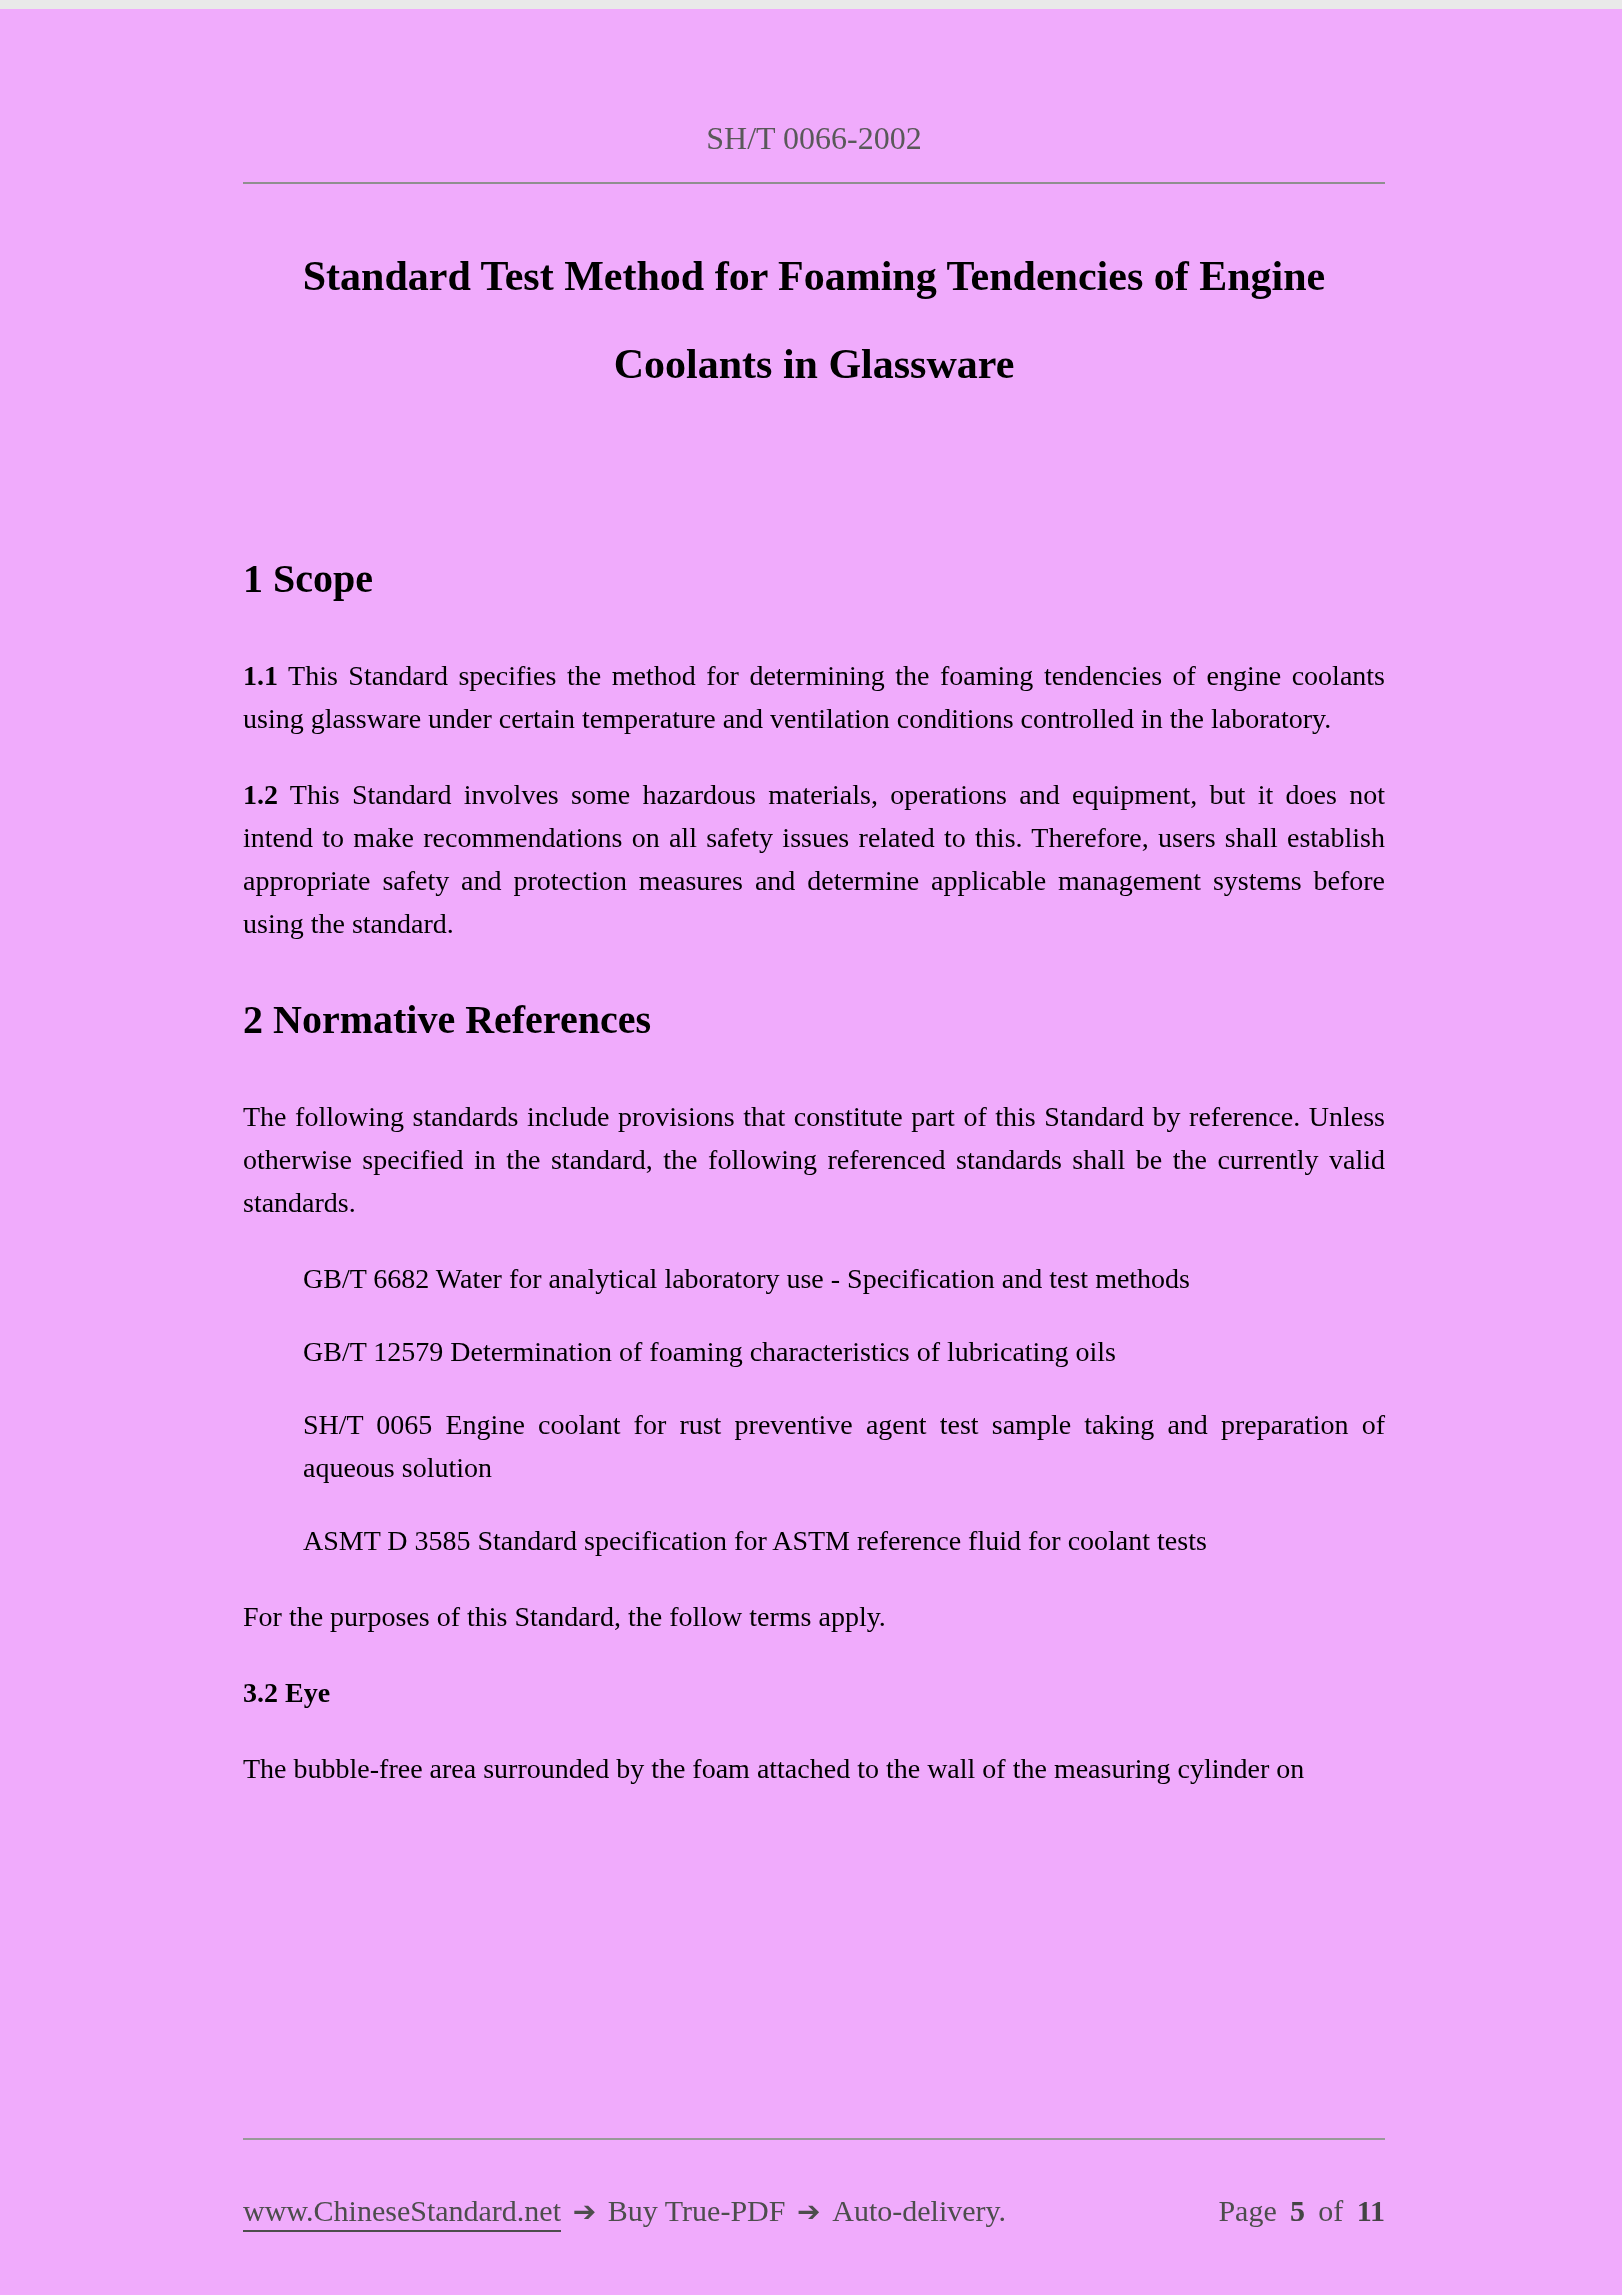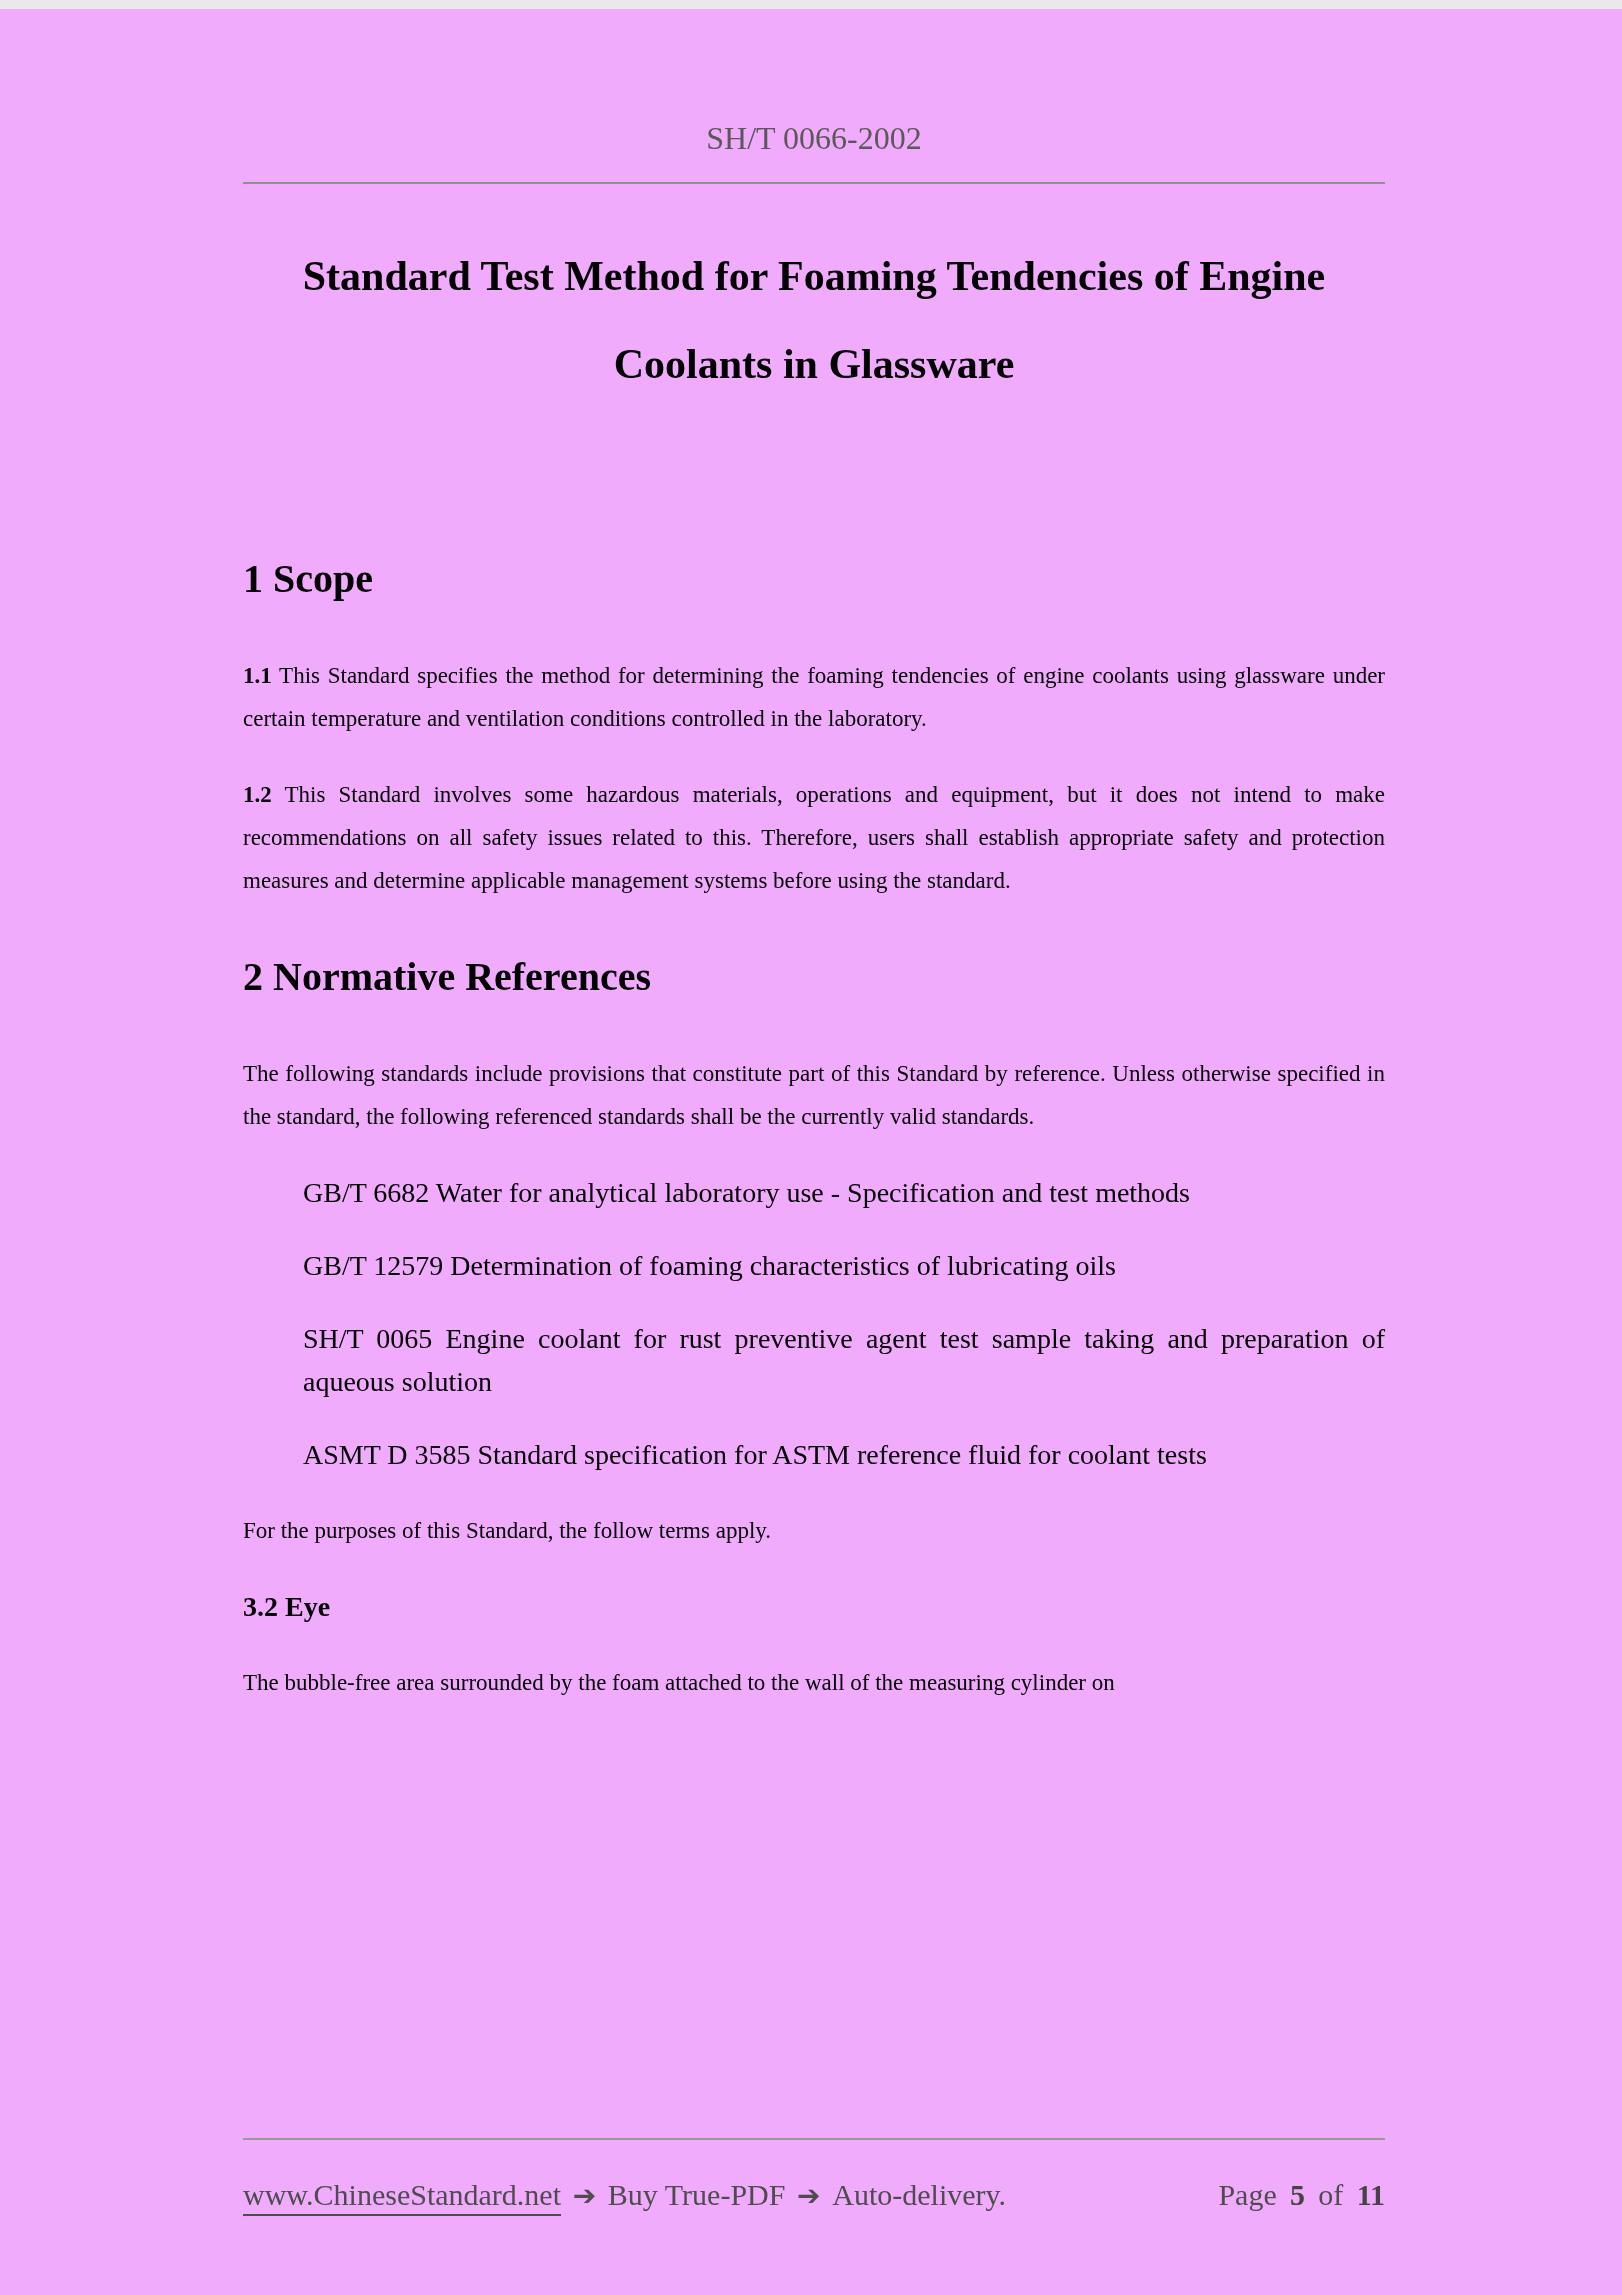--- a/index.html
+++ b/index.html
@@ -50,40 +50,40 @@
   }
   
   h3.sub-heading {
     font-size: 28px;
     line-height: 43px;
     font-weight: bold;
     margin: 32px 0;
   }
   
   p.para {
-    font-size: 23px;
+    font-size: 28px;
     line-height: 43px;
     margin: 33px 0;
     text-align: justify;
   }
   p.para .clause-num { font-weight: bold; }
   p.ref-item {
     font-size: 28px;
     line-height: 43px;
     margin: 30px 0 30px 60px;
     text-align: justify;
   }
   
   .footer {
     position: absolute;
     left: 243px;
     right: 238px;
     top: 2129px;
     border-top: 2.5px solid #999999;
-    padding-top: 36px;
+    padding-top: 52px;
     display: flex;
     justify-content: space-between;
     align-items: baseline;
     font-size: 30px;
     line-height: 38px;
     color: #4d4d4d;
     gap: 12px;
   }
   .footer-left {
     display: flex;

